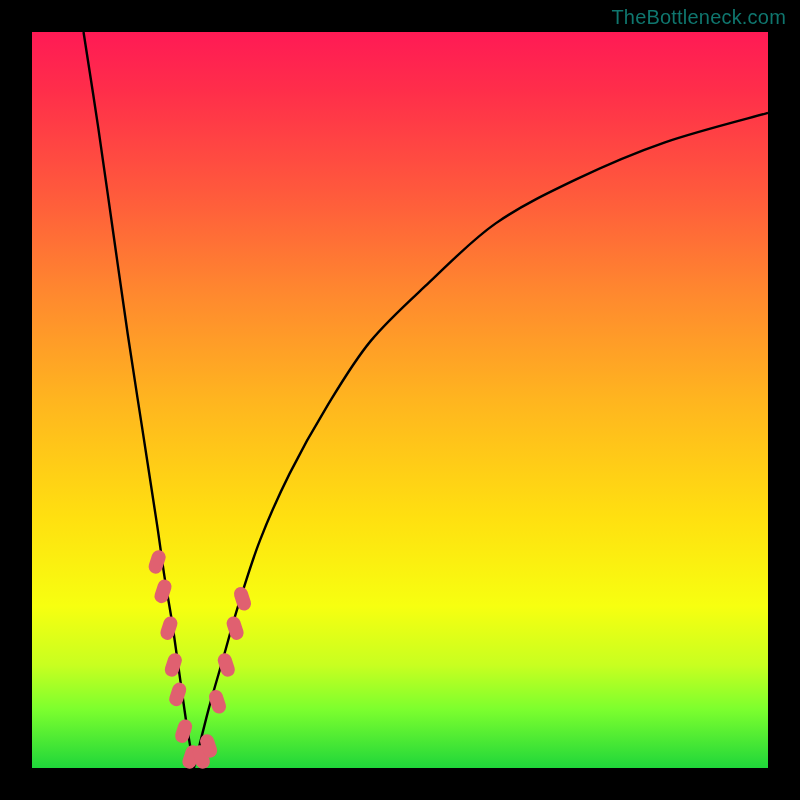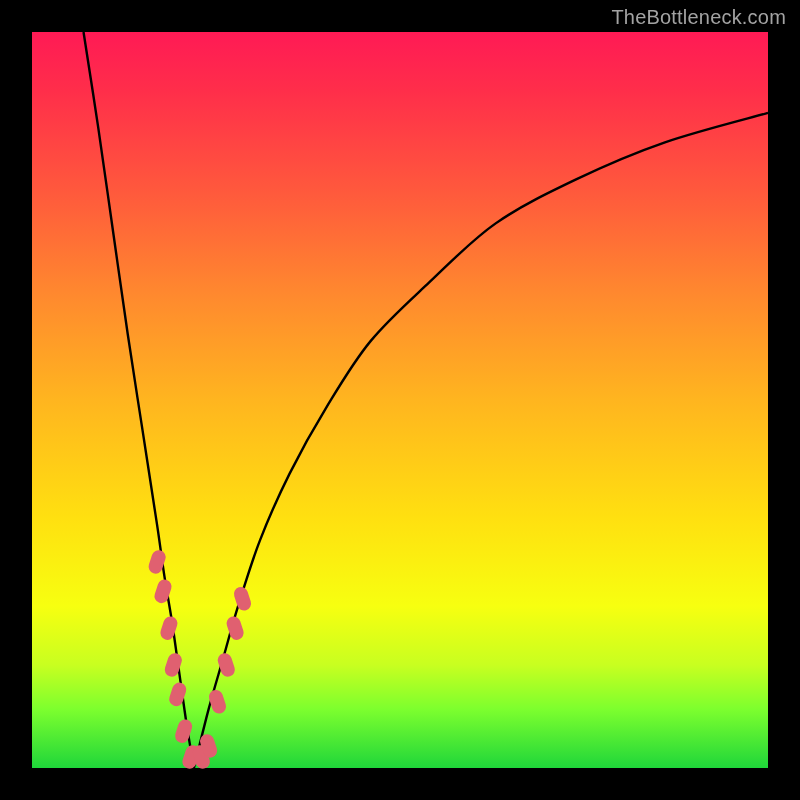--- a/index.html
+++ b/index.html
@@ -37,21 +37,21 @@
       #f7ff10 78%,
       #c8ff20 86%,
       #7dff2e 92%,
       #1fd63a 100%
     );
   }
   .watermark {
     position: absolute;
     top: 6px;
     right: 14px;
-    color: #a3a3a3;
+    color: #0f766e;
     font-size: 20px;
     font-weight: 500;
     letter-spacing: 0.2px;
     user-select: none;
   }
   svg.curves {
     position: absolute;
     left: 0;
     top: 0;
     width: 736px;

